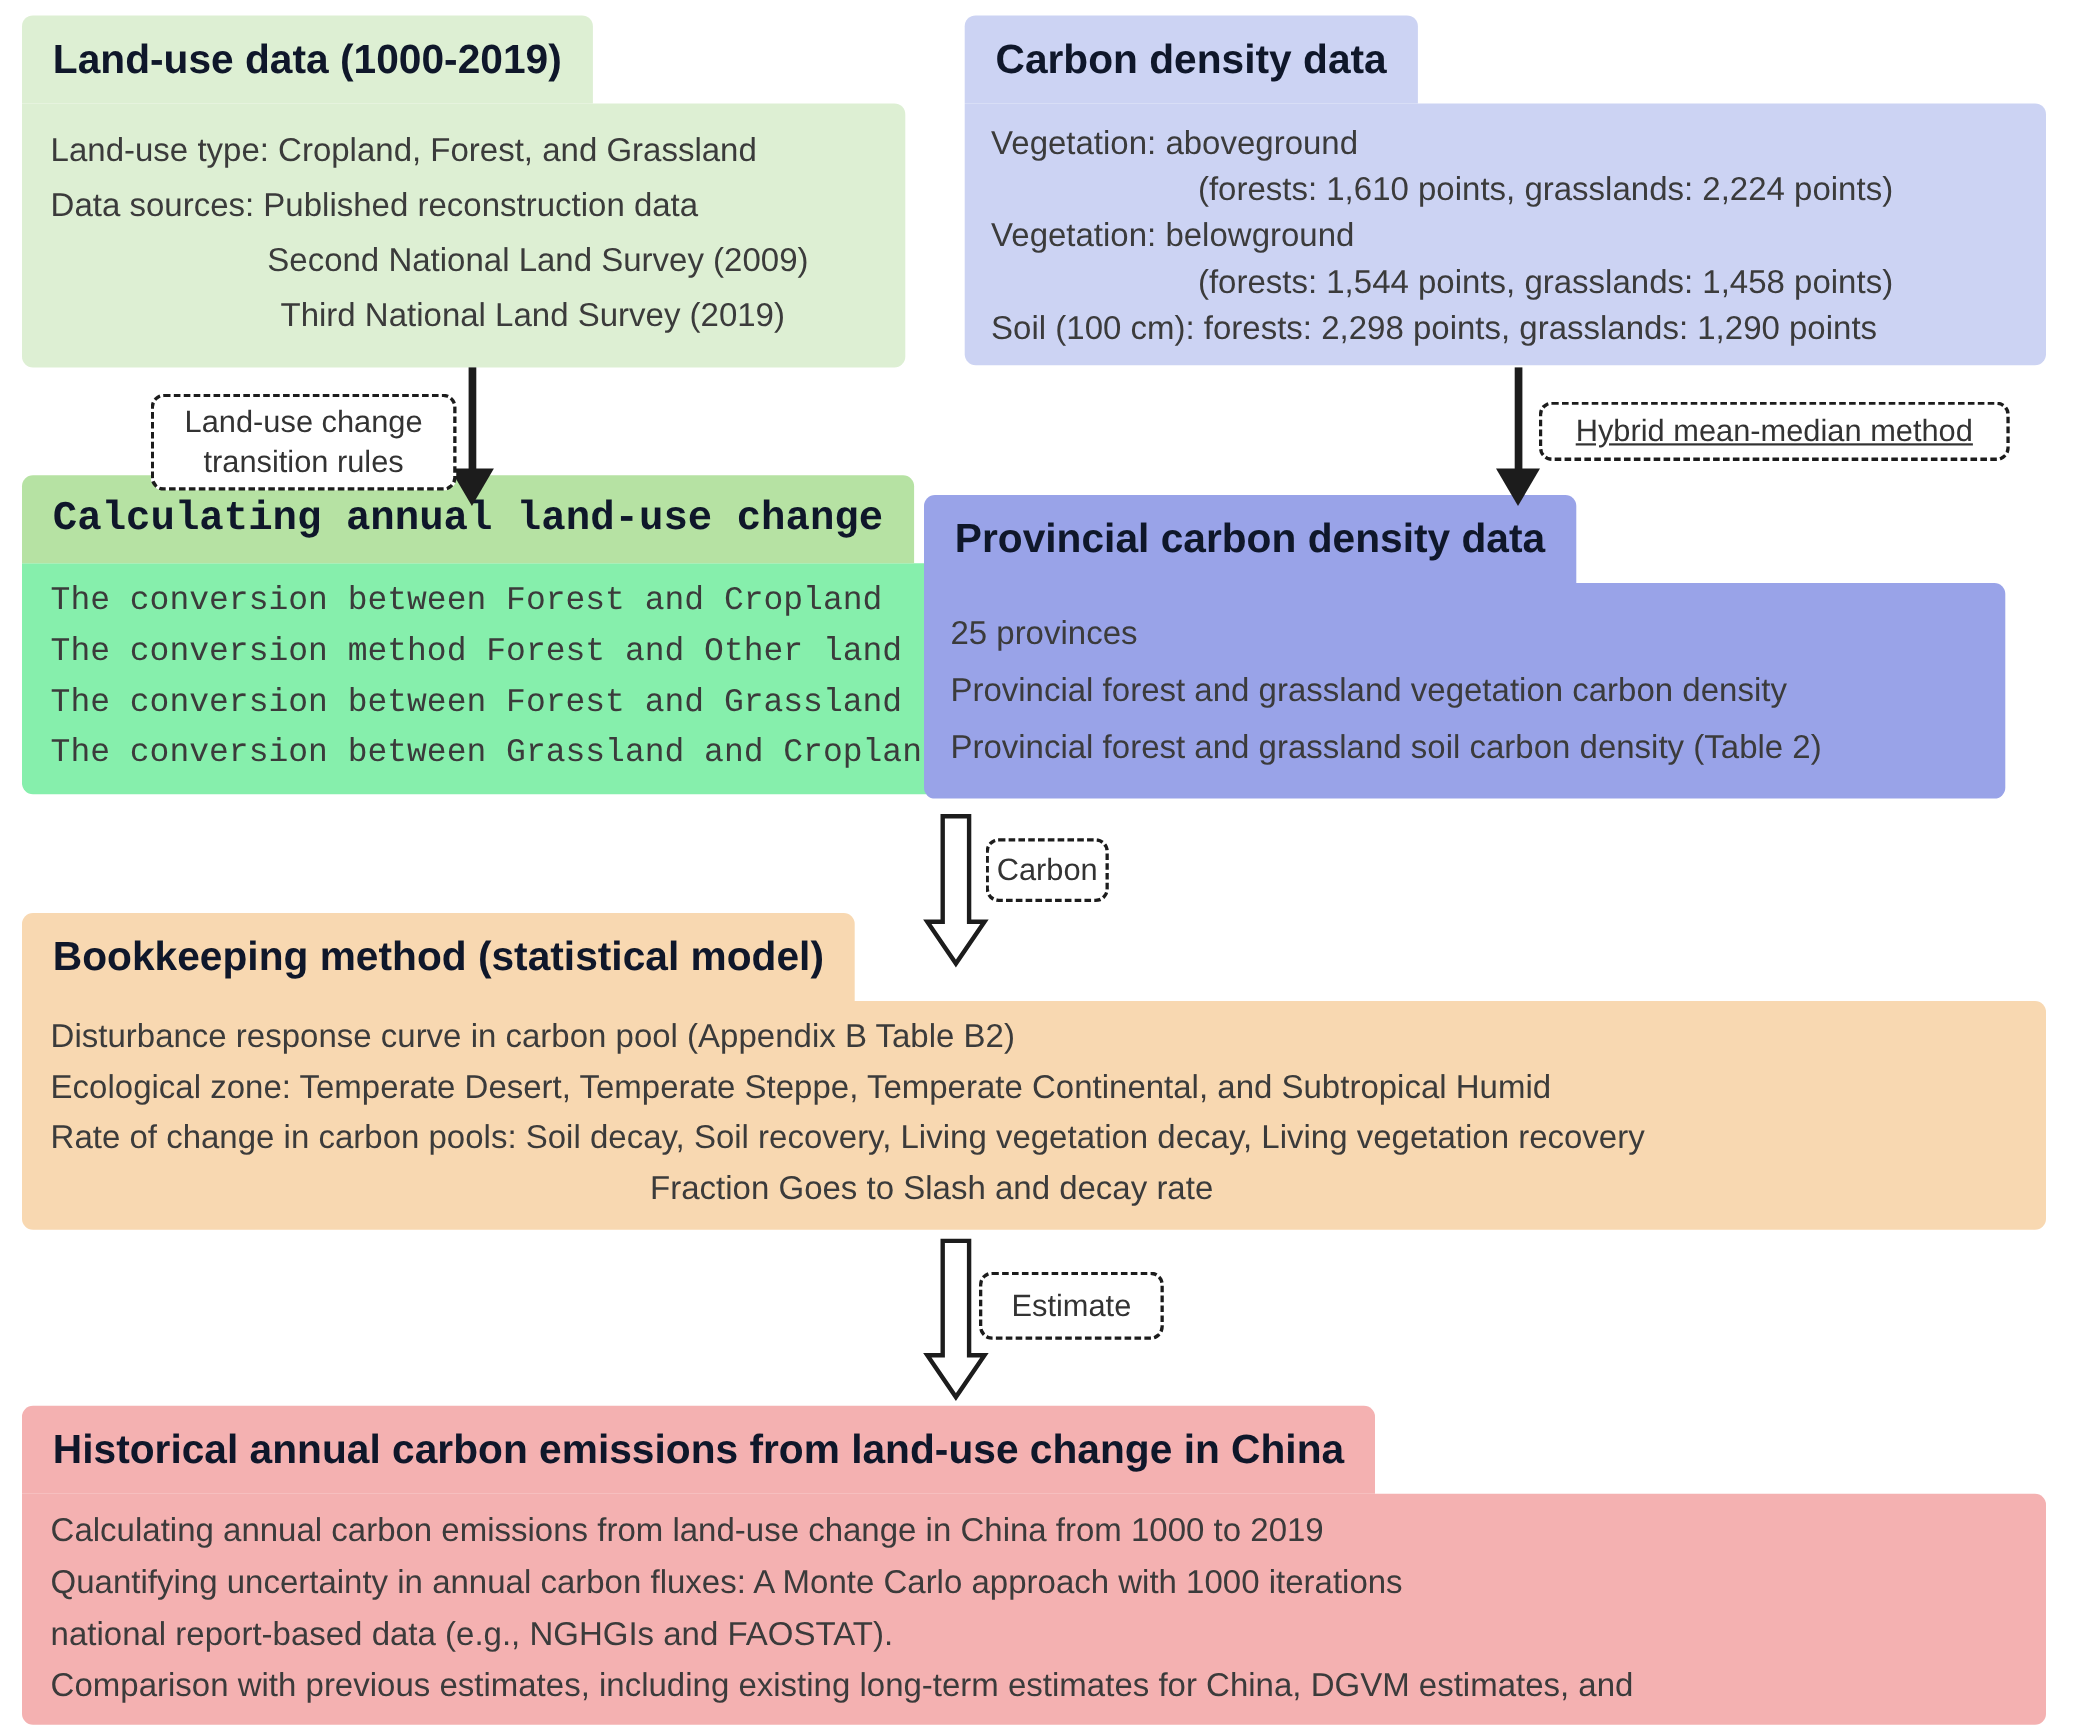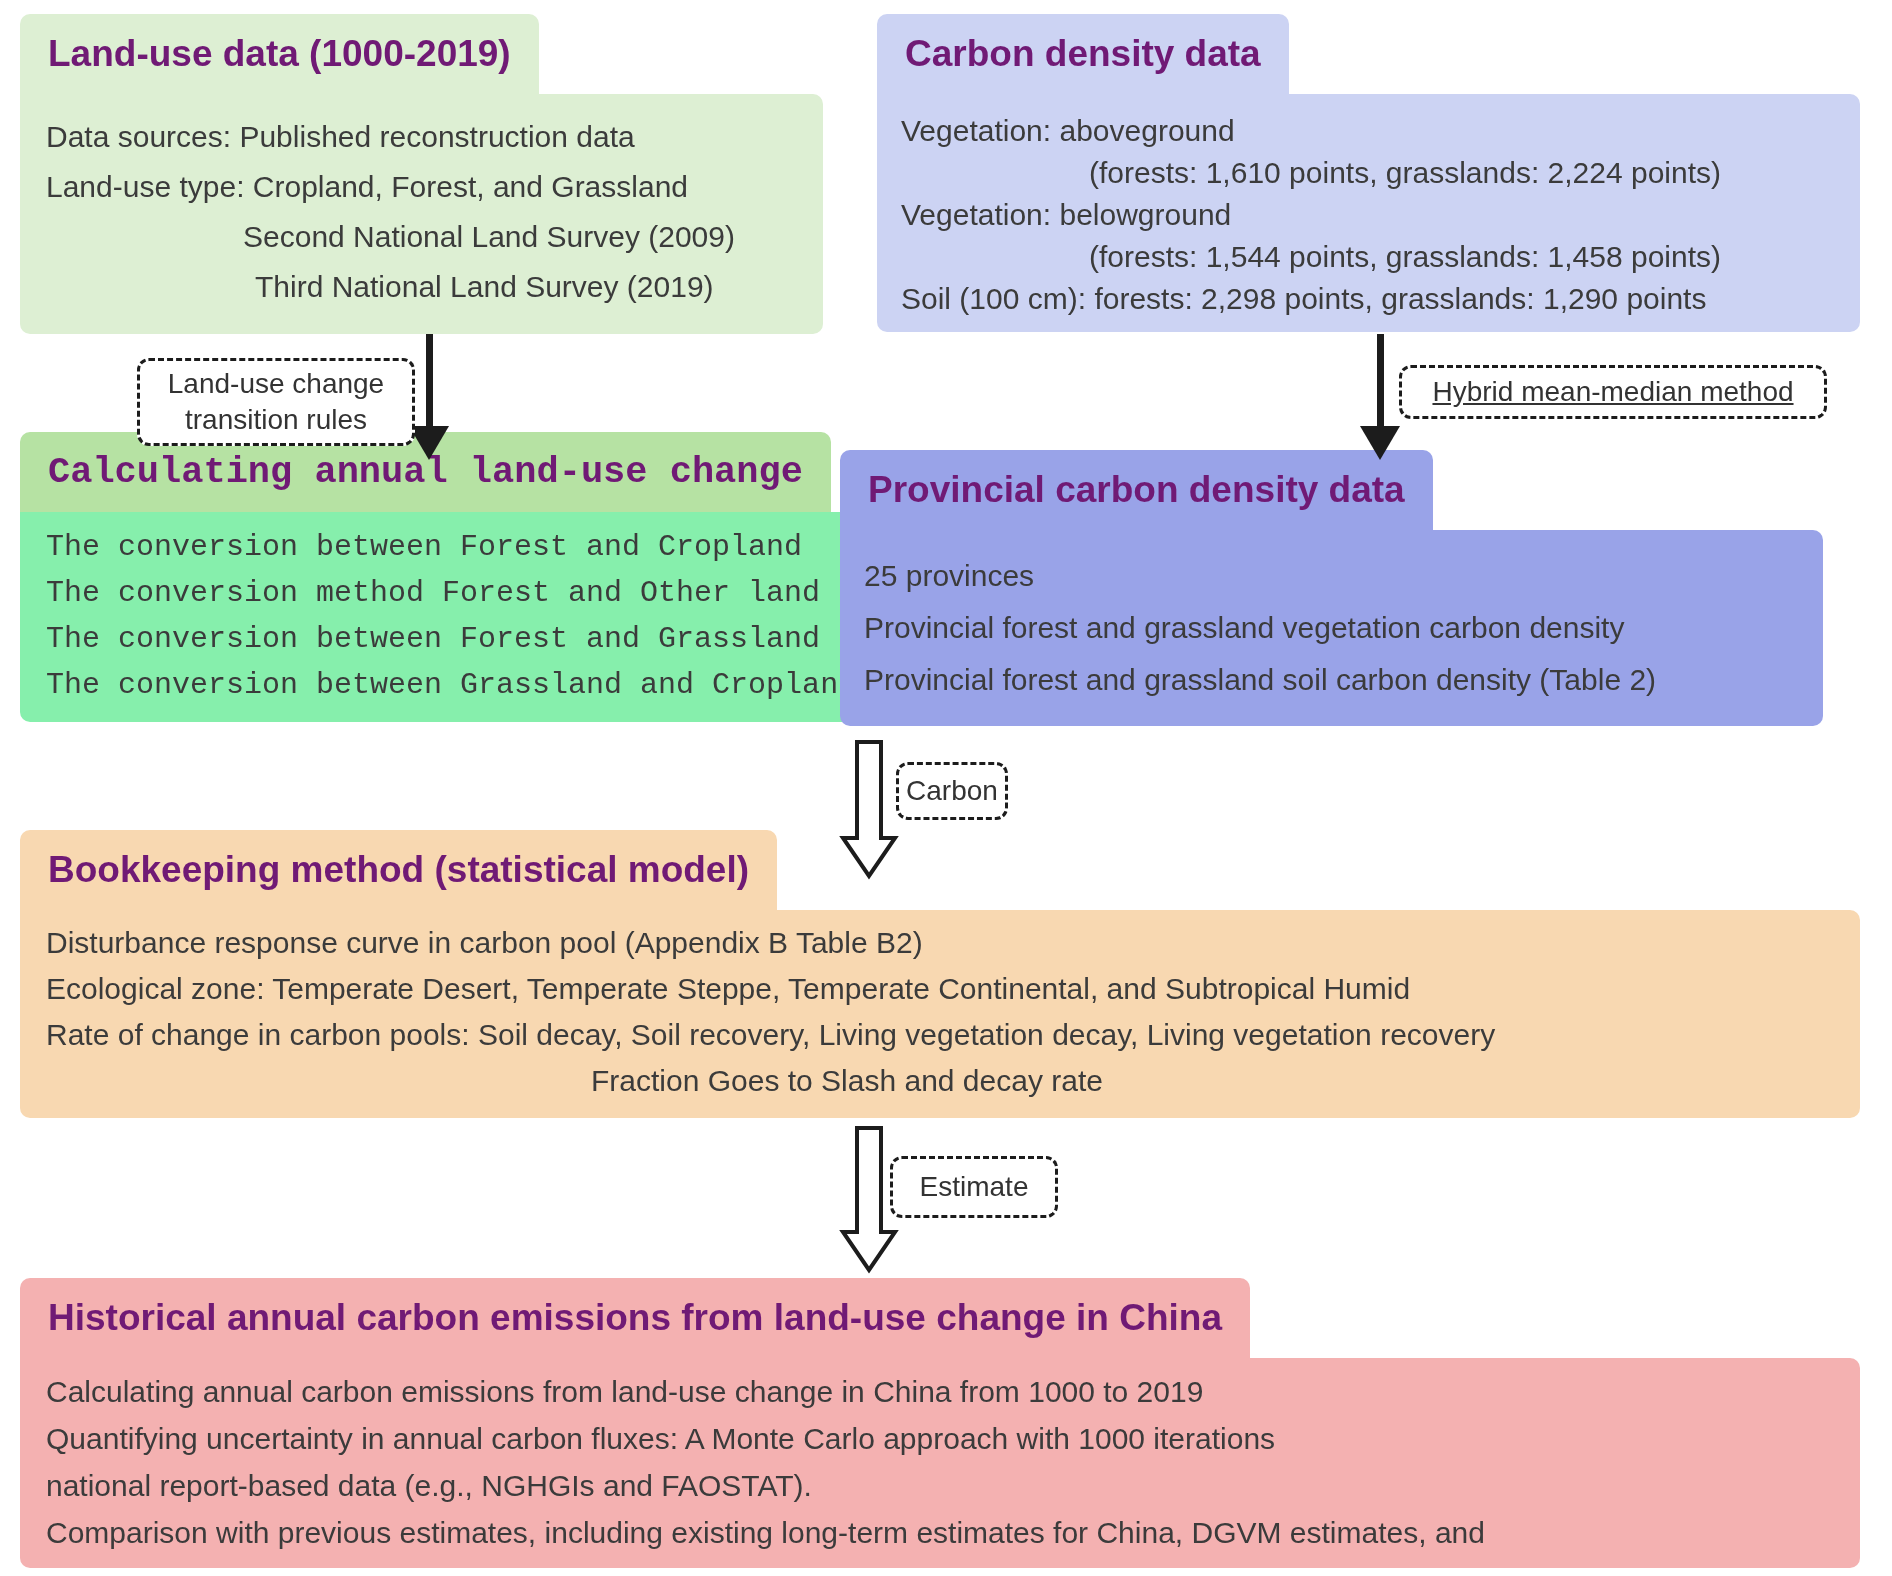--- a/index.html
+++ b/index.html
@@ -8,21 +8,21 @@
     width:1892px;height:1576px;
     background:#ffffff;
     font-family:"Liberation Sans","DejaVu Sans",sans-serif;
     color:#3b3b3b;
     overflow:hidden;
   }
   .box{position:absolute;}
   .box-title{
     display:inline-block;
     font-size:37px;line-height:44px;font-weight:700;
-    color:#701a75;
+    color:#0f172a;
     padding:18px 28px;
     border-radius:10px 10px 0 0;
     white-space:nowrap;
     position:relative;z-index:1;
   }
   .box-body{
     box-sizing:border-box;
     font-size:30px;
     border-radius:0 10px 10px 10px;
     position:relative;z-index:0;
@@ -66,22 +66,22 @@
   .dashed-label .ln{line-height:36px;}
 </style>
 </head>
 <body>
 
 <div id="canvas">
 
   <section class="box" style="left:20px;top:14px;">
     <div class="box-title" style="background-color: rgb(221, 239, 211);">Land-use data (1000-2019)</div>
     <div class="box-body bd1" style="background-color: rgb(221, 239, 211);">
+      <div class="ln">Land-use type: Cropland, Forest, and Grassland</div>
       <div class="ln">Data sources: Published reconstruction data</div>
-      <div class="ln">Land-use type: Cropland, Forest, and Grassland</div>
       <div class="ln ind-a">Second National Land Survey (2009)</div>
       <div class="ln ind-b">Third National Land Survey (2019)</div>
     </div>
   </section>
 
   <section class="box" style="left:877px;top:14px;">
     <div class="box-title" style="background-color: rgb(204, 211, 243);">Carbon density data</div>
     <div class="box-body bd2" style="background-color: rgb(204, 211, 243);">
       <div class="ln">Vegetation: aboveground</div>
       <div class="ln ind-c">(forests: 1,610 points, grasslands: 2,224 points)</div>

